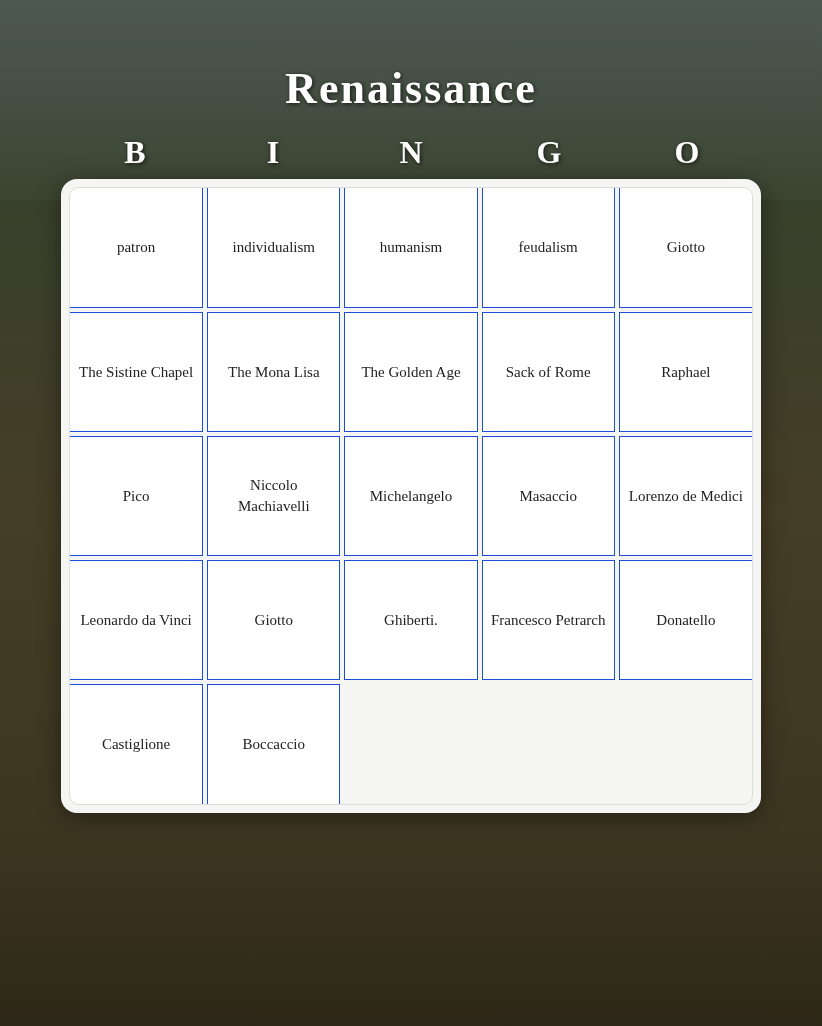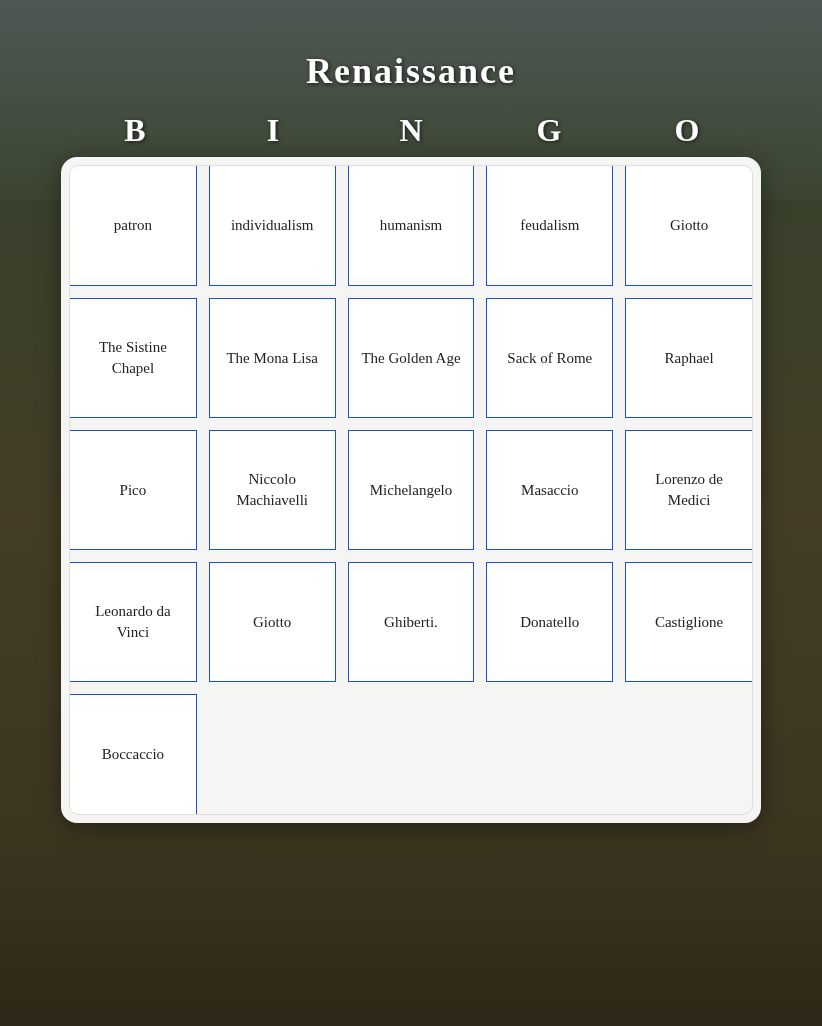--- a/index.html
+++ b/index.html
@@ -51,26 +51,27 @@
       width: 100%;
       height: 100%;
       display: flex;
       flex-direction: column;
       align-items: center;
       padding-top: 50px;
     }
 
     .title {
       color: #ffffff;
-      font-size: 36px;
+      font-size: 44px;
       font-weight: bold;
       font-family: 'Georgia', serif;
       letter-spacing: 2px;
       margin-bottom: 20px;
       text-shadow: 1px 1px 4px rgba(0,0,0,0.7);
+      margin-top: 13px;
     }
 
     .bingo-header {
       display: flex;
       width: 690px;
       justify-content: space-around;
       margin-bottom: 8px;
     }
 
     .bingo-letter {
@@ -88,21 +89,21 @@
       border-radius: 16px;
       padding: 8px;
       width: 700px;
       box-shadow: 0 4px 24px rgba(0,0,0,0.4);
     }
 
     .bingo-grid {
       display: grid;
       grid-template-columns: repeat(5, 1fr);
       grid-template-rows: repeat(5, 1fr);
-      gap: 12px;
+      gap: 4px;
       border: 1px solid #ddd;
       border-radius: 10px;
       overflow: hidden;
     }
 
     .bingo-cell {
       border: 1px solid #1d4ed8;
       display: flex;
       align-items: center;
       justify-content: center;
@@ -157,18 +158,19 @@
         <div class="bingo-cell">Sack of Rome</div>
         <div class="bingo-cell">Raphael</div>
         <div class="bingo-cell">Pico</div>
         <div class="bingo-cell">Niccolo Machiavelli</div>
         <div class="bingo-cell">Michelangelo</div>
         <div class="bingo-cell">Masaccio</div>
         <div class="bingo-cell">Lorenzo de Medici</div>
         <div class="bingo-cell">Leonardo da Vinci</div>
         <div class="bingo-cell">Giotto</div>
         <div class="bingo-cell">Ghiberti.</div>
+        <div class="bingo-cell">Francesco Petrarch</div>
         <div class="bingo-cell">Donatello</div>
         <div class="bingo-cell">Castiglione</div>
         <div class="bingo-cell">Boccaccio</div>
       </div>
   </div>
 </div>
 
 </body></html>

